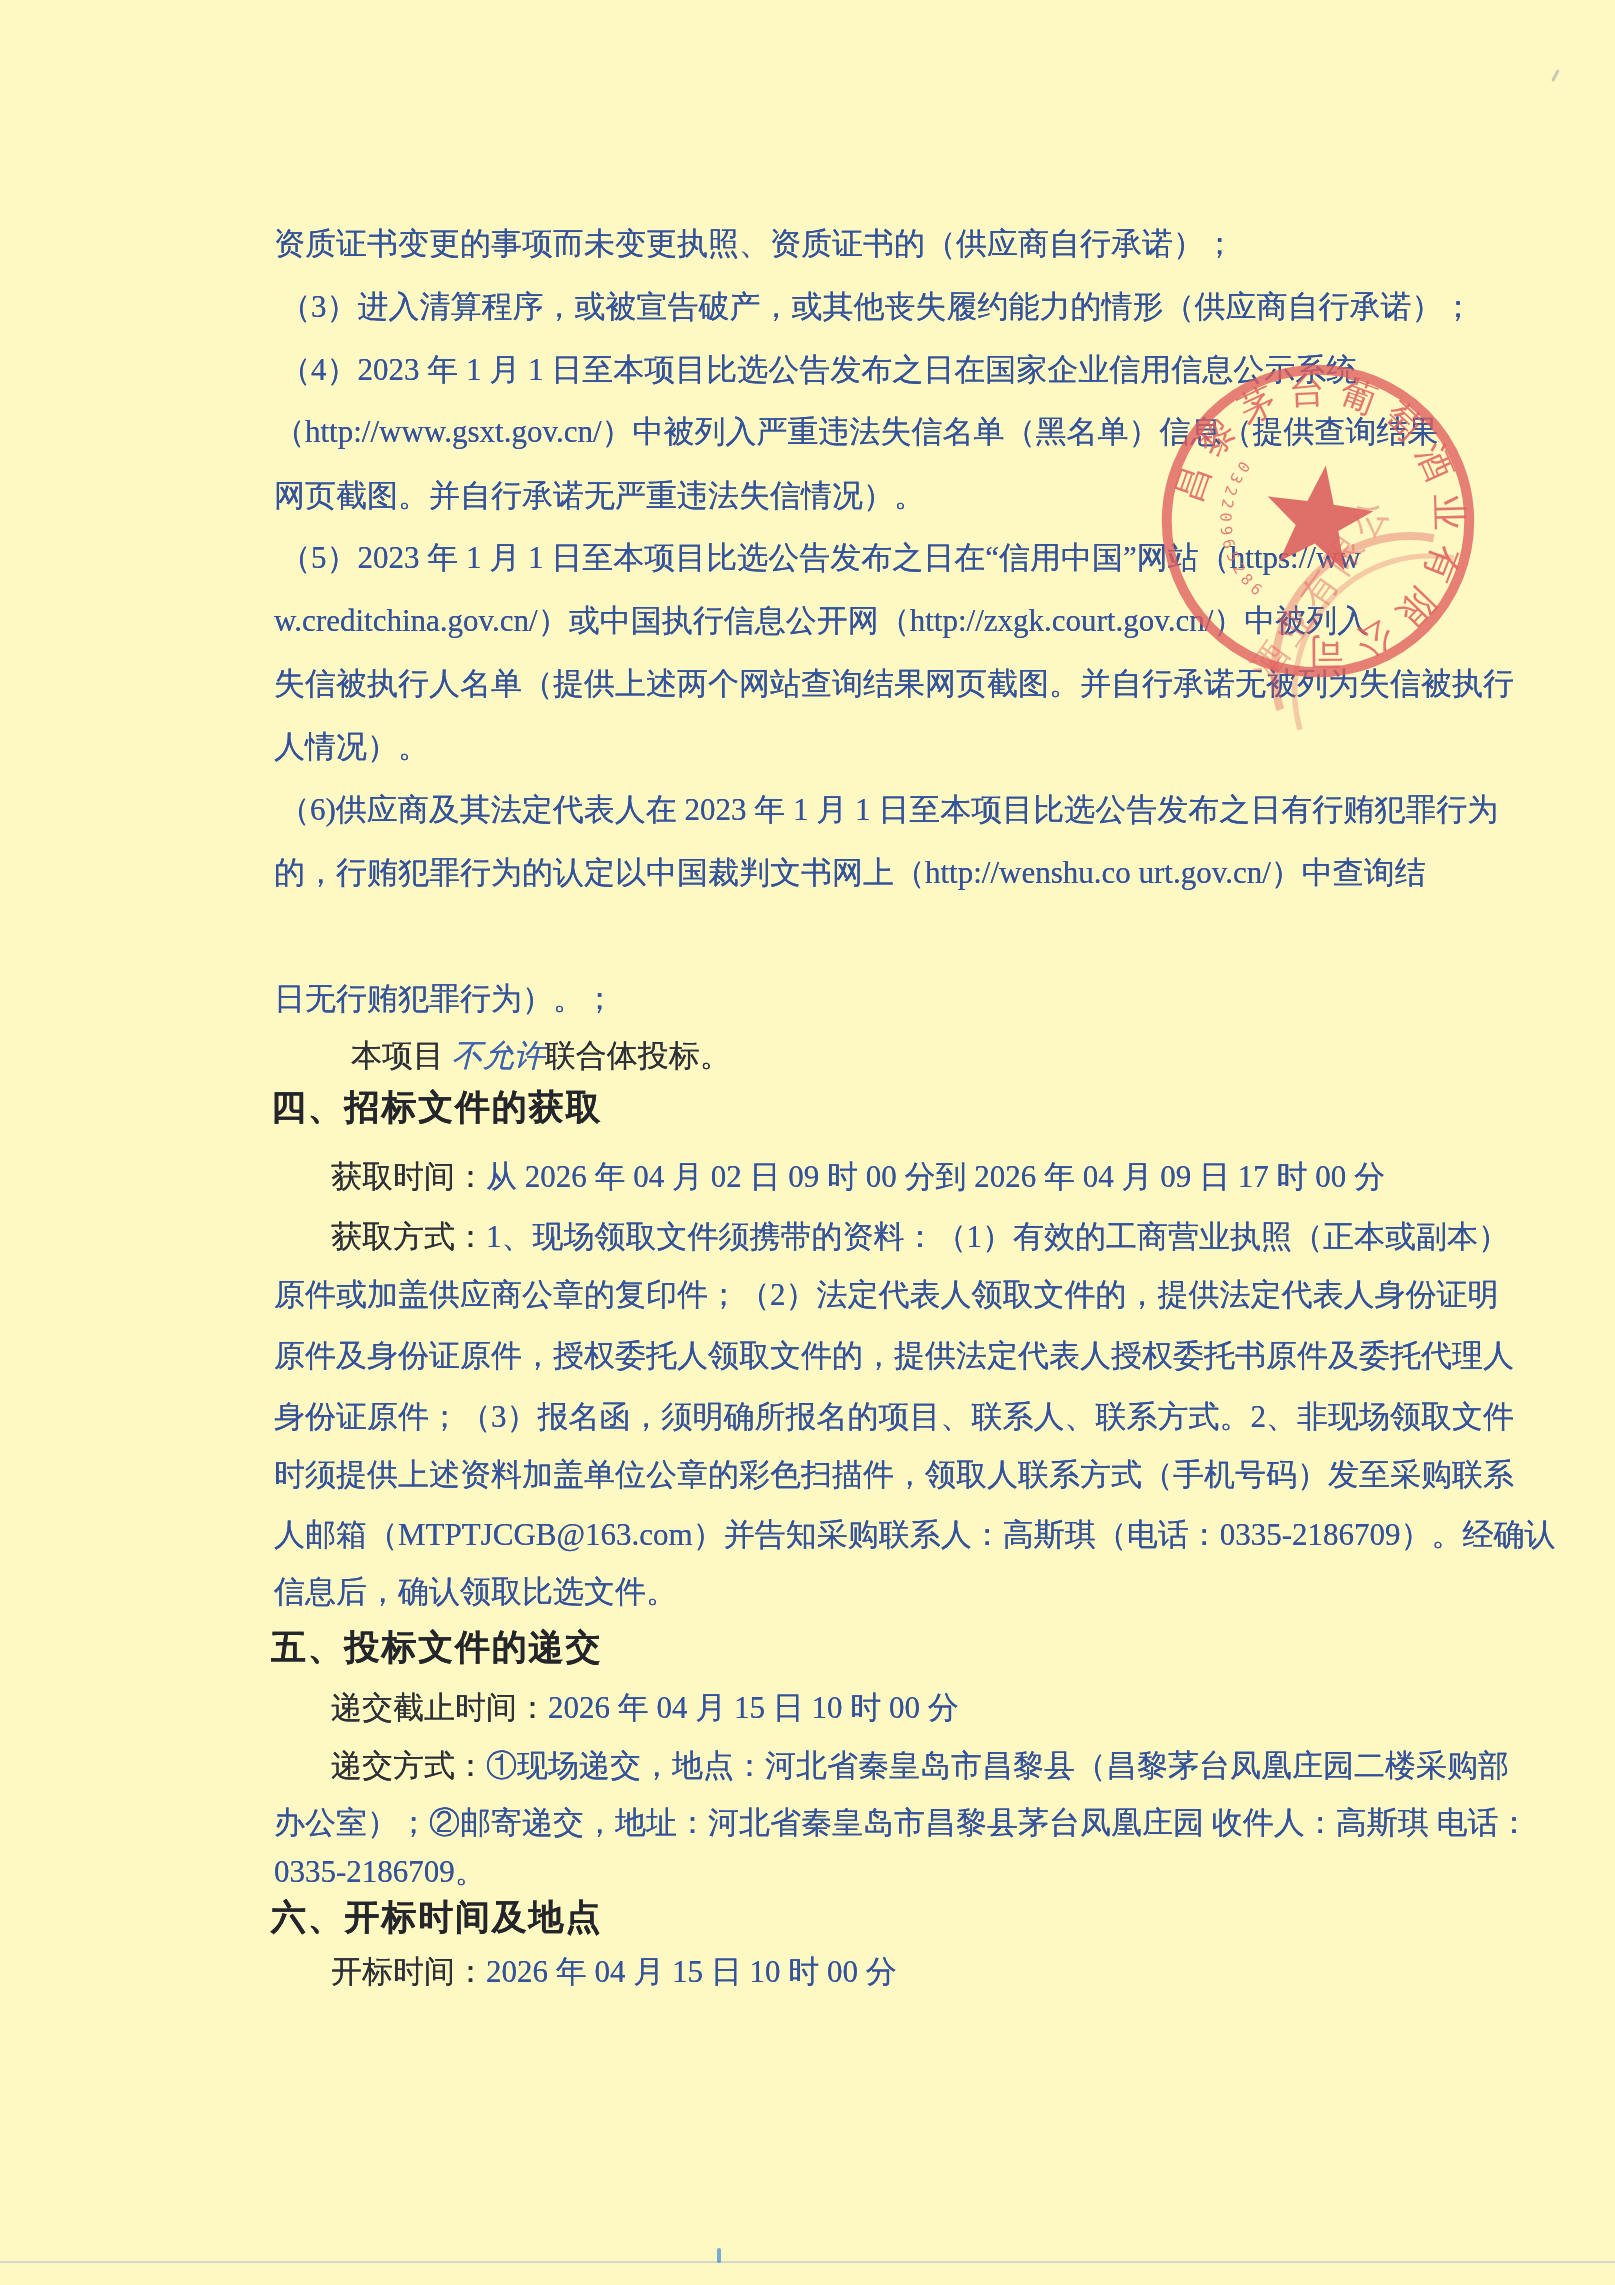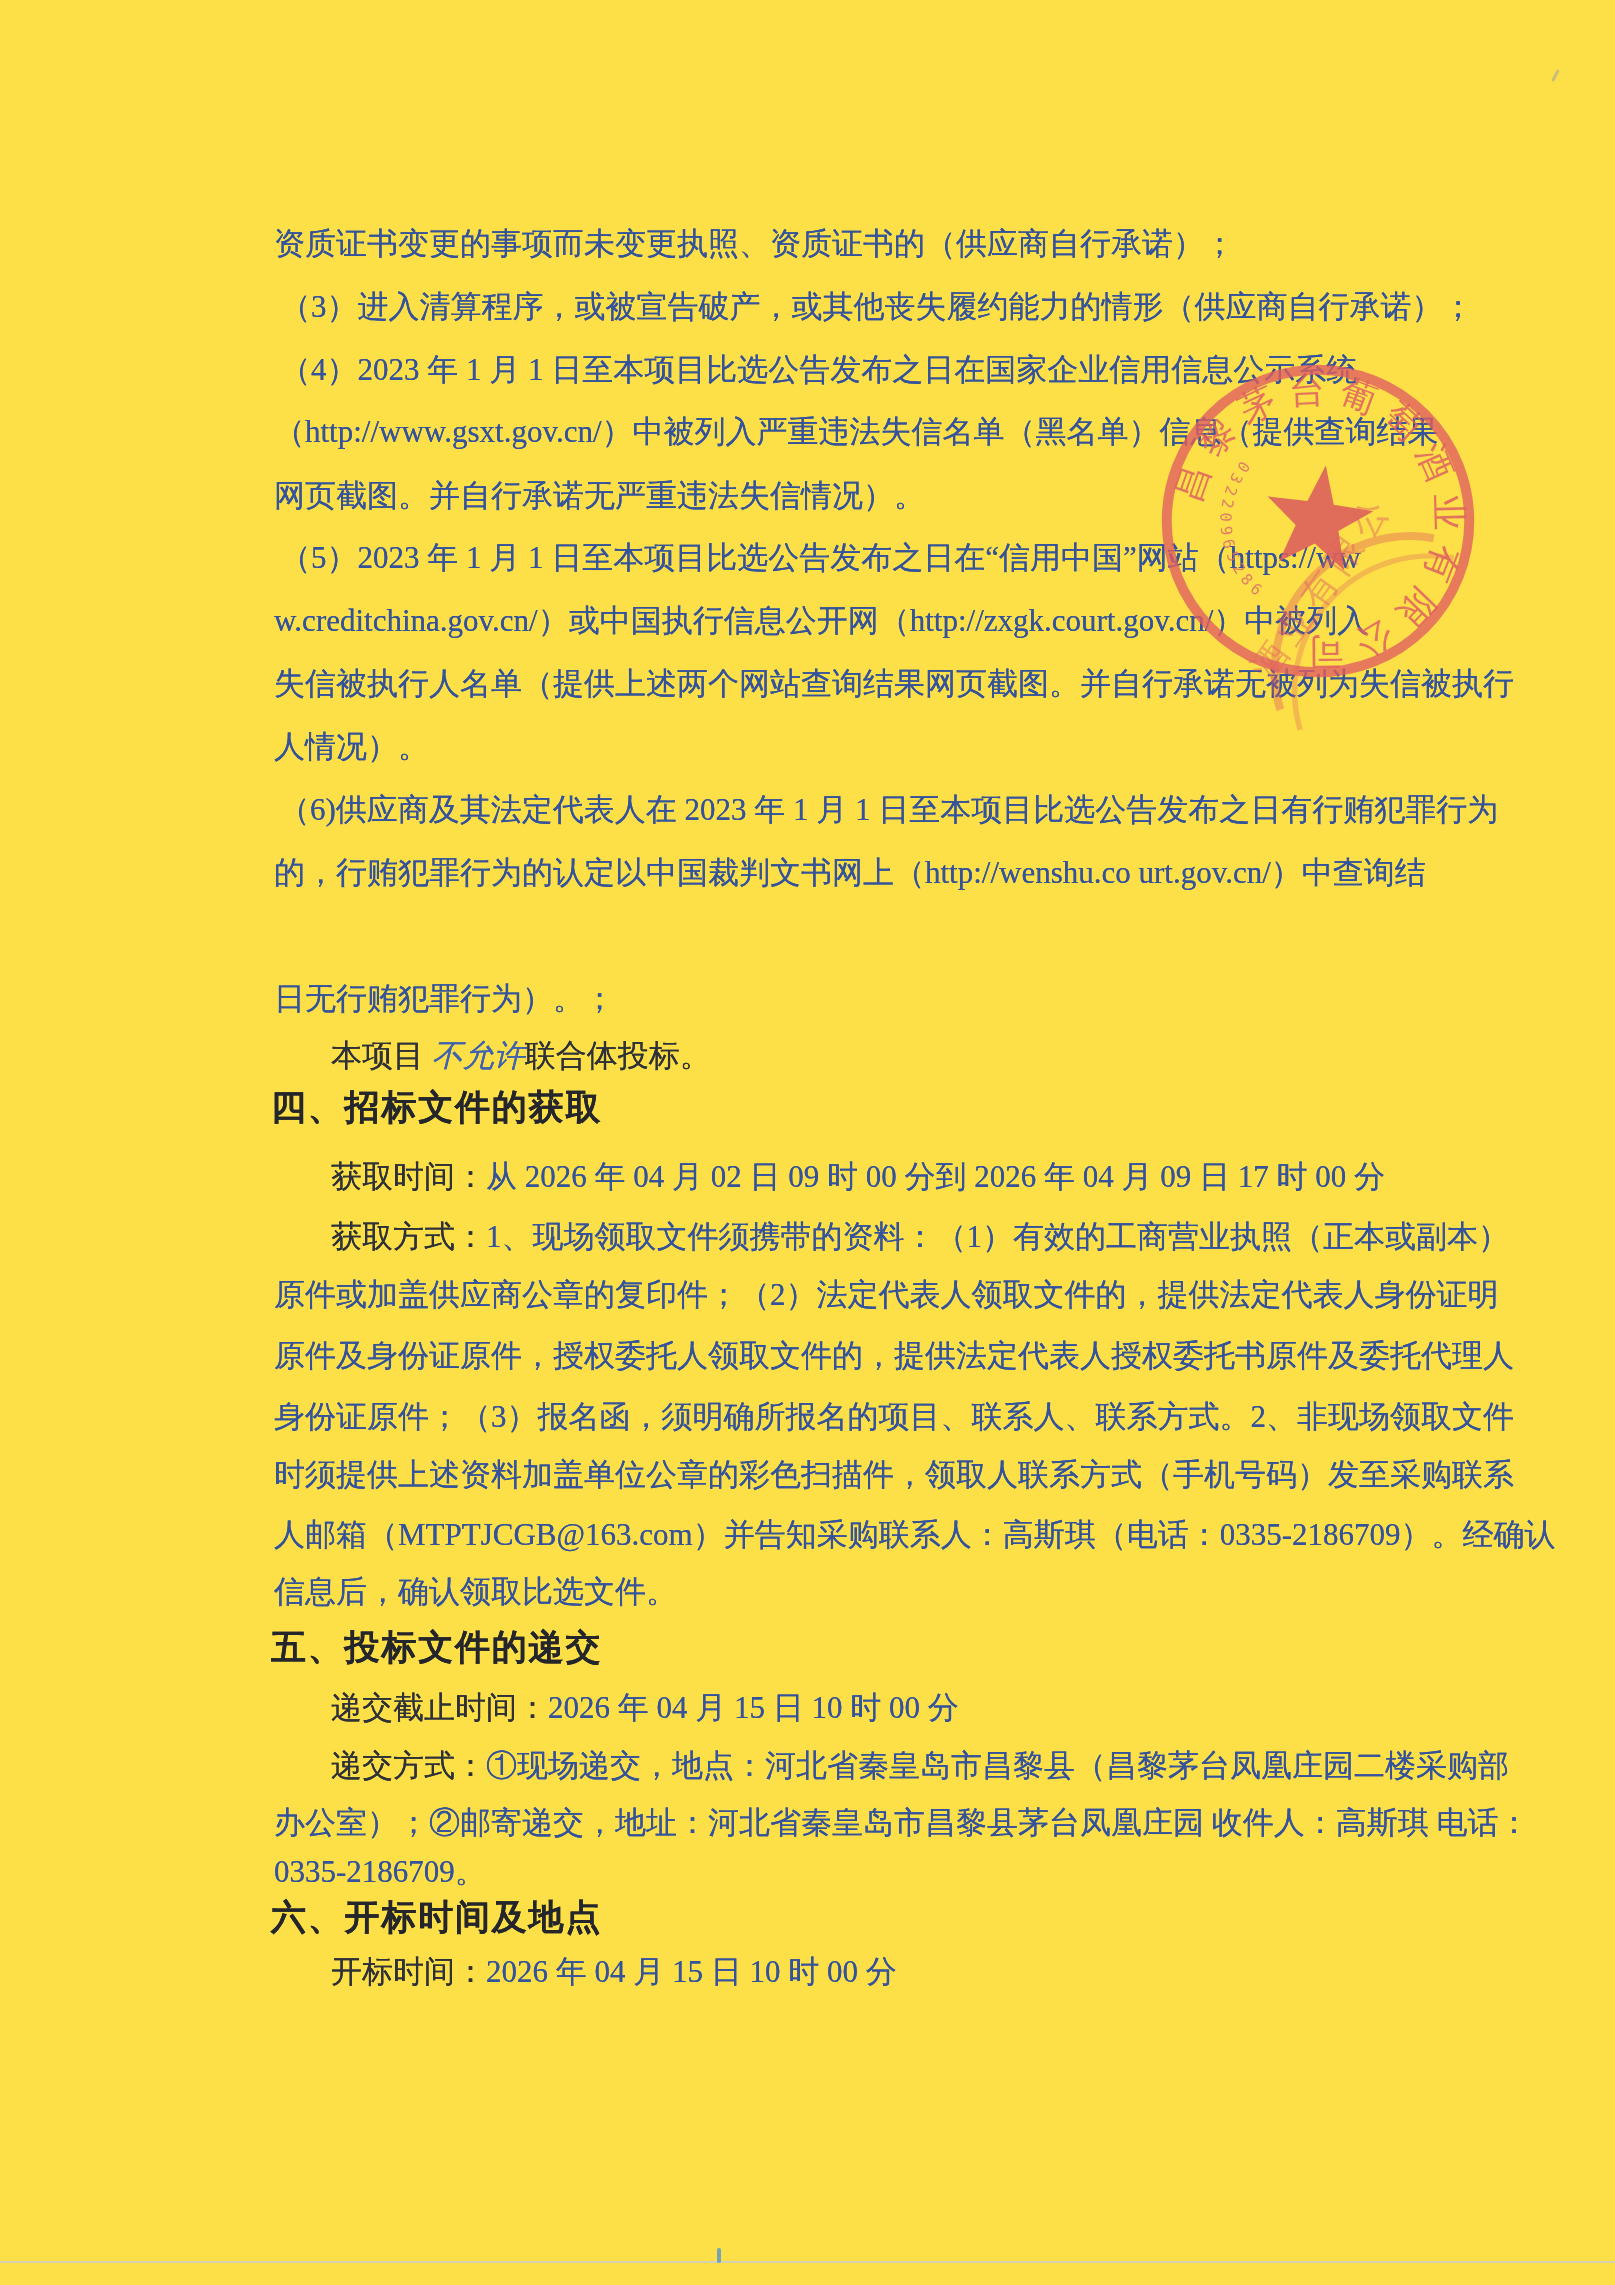--- a/index.html
+++ b/index.html
@@ -1,24 +1,24 @@
 <!DOCTYPE html>
 <html style="font-size:14.5px"><head>
 <meta charset="utf-8">
 <style>
   html,body{margin:0;padding:0;background:#ffffff;}
   .page{
-    position:relative;width:1616px;height:2286px;background:#fde047;overflow:hidden;
+    position:relative;width:1616px;height:2286px;background:#fef9c3;overflow:hidden;
     font-family:"Liberation Serif","DejaVu Serif",serif;
   }
   .ln{
     position:absolute;font-size:31px;line-height:1.15;white-space:nowrap;
     color:#35539a;text-shadow:0 0 0.5px currentColor;
   }
-  .dark{color:#2e3138;}
+  .dark{color:#2e3138;margin-left:20px;}
   .lbl{color:#2e3138;text-align:right;}
   .val{color:#35539a;}
   .em{color:#3f63ae;font-style:italic;}
   .hd{
     position:absolute;font-size:35px;line-height:1.1;white-space:nowrap;font-weight:700;
     font-family:"Liberation Sans","DejaVu Sans",sans-serif;color:#24262b;
     text-shadow:0 0 0.5px currentColor;letter-spacing:1.8px;
   }
   .stamp-svg{position:absolute;left:1155px;top:358px;width:326px;height:326px;}
   .stamp2-svg{position:absolute;left:1226px;top:502px;width:271px;height:271px;}

